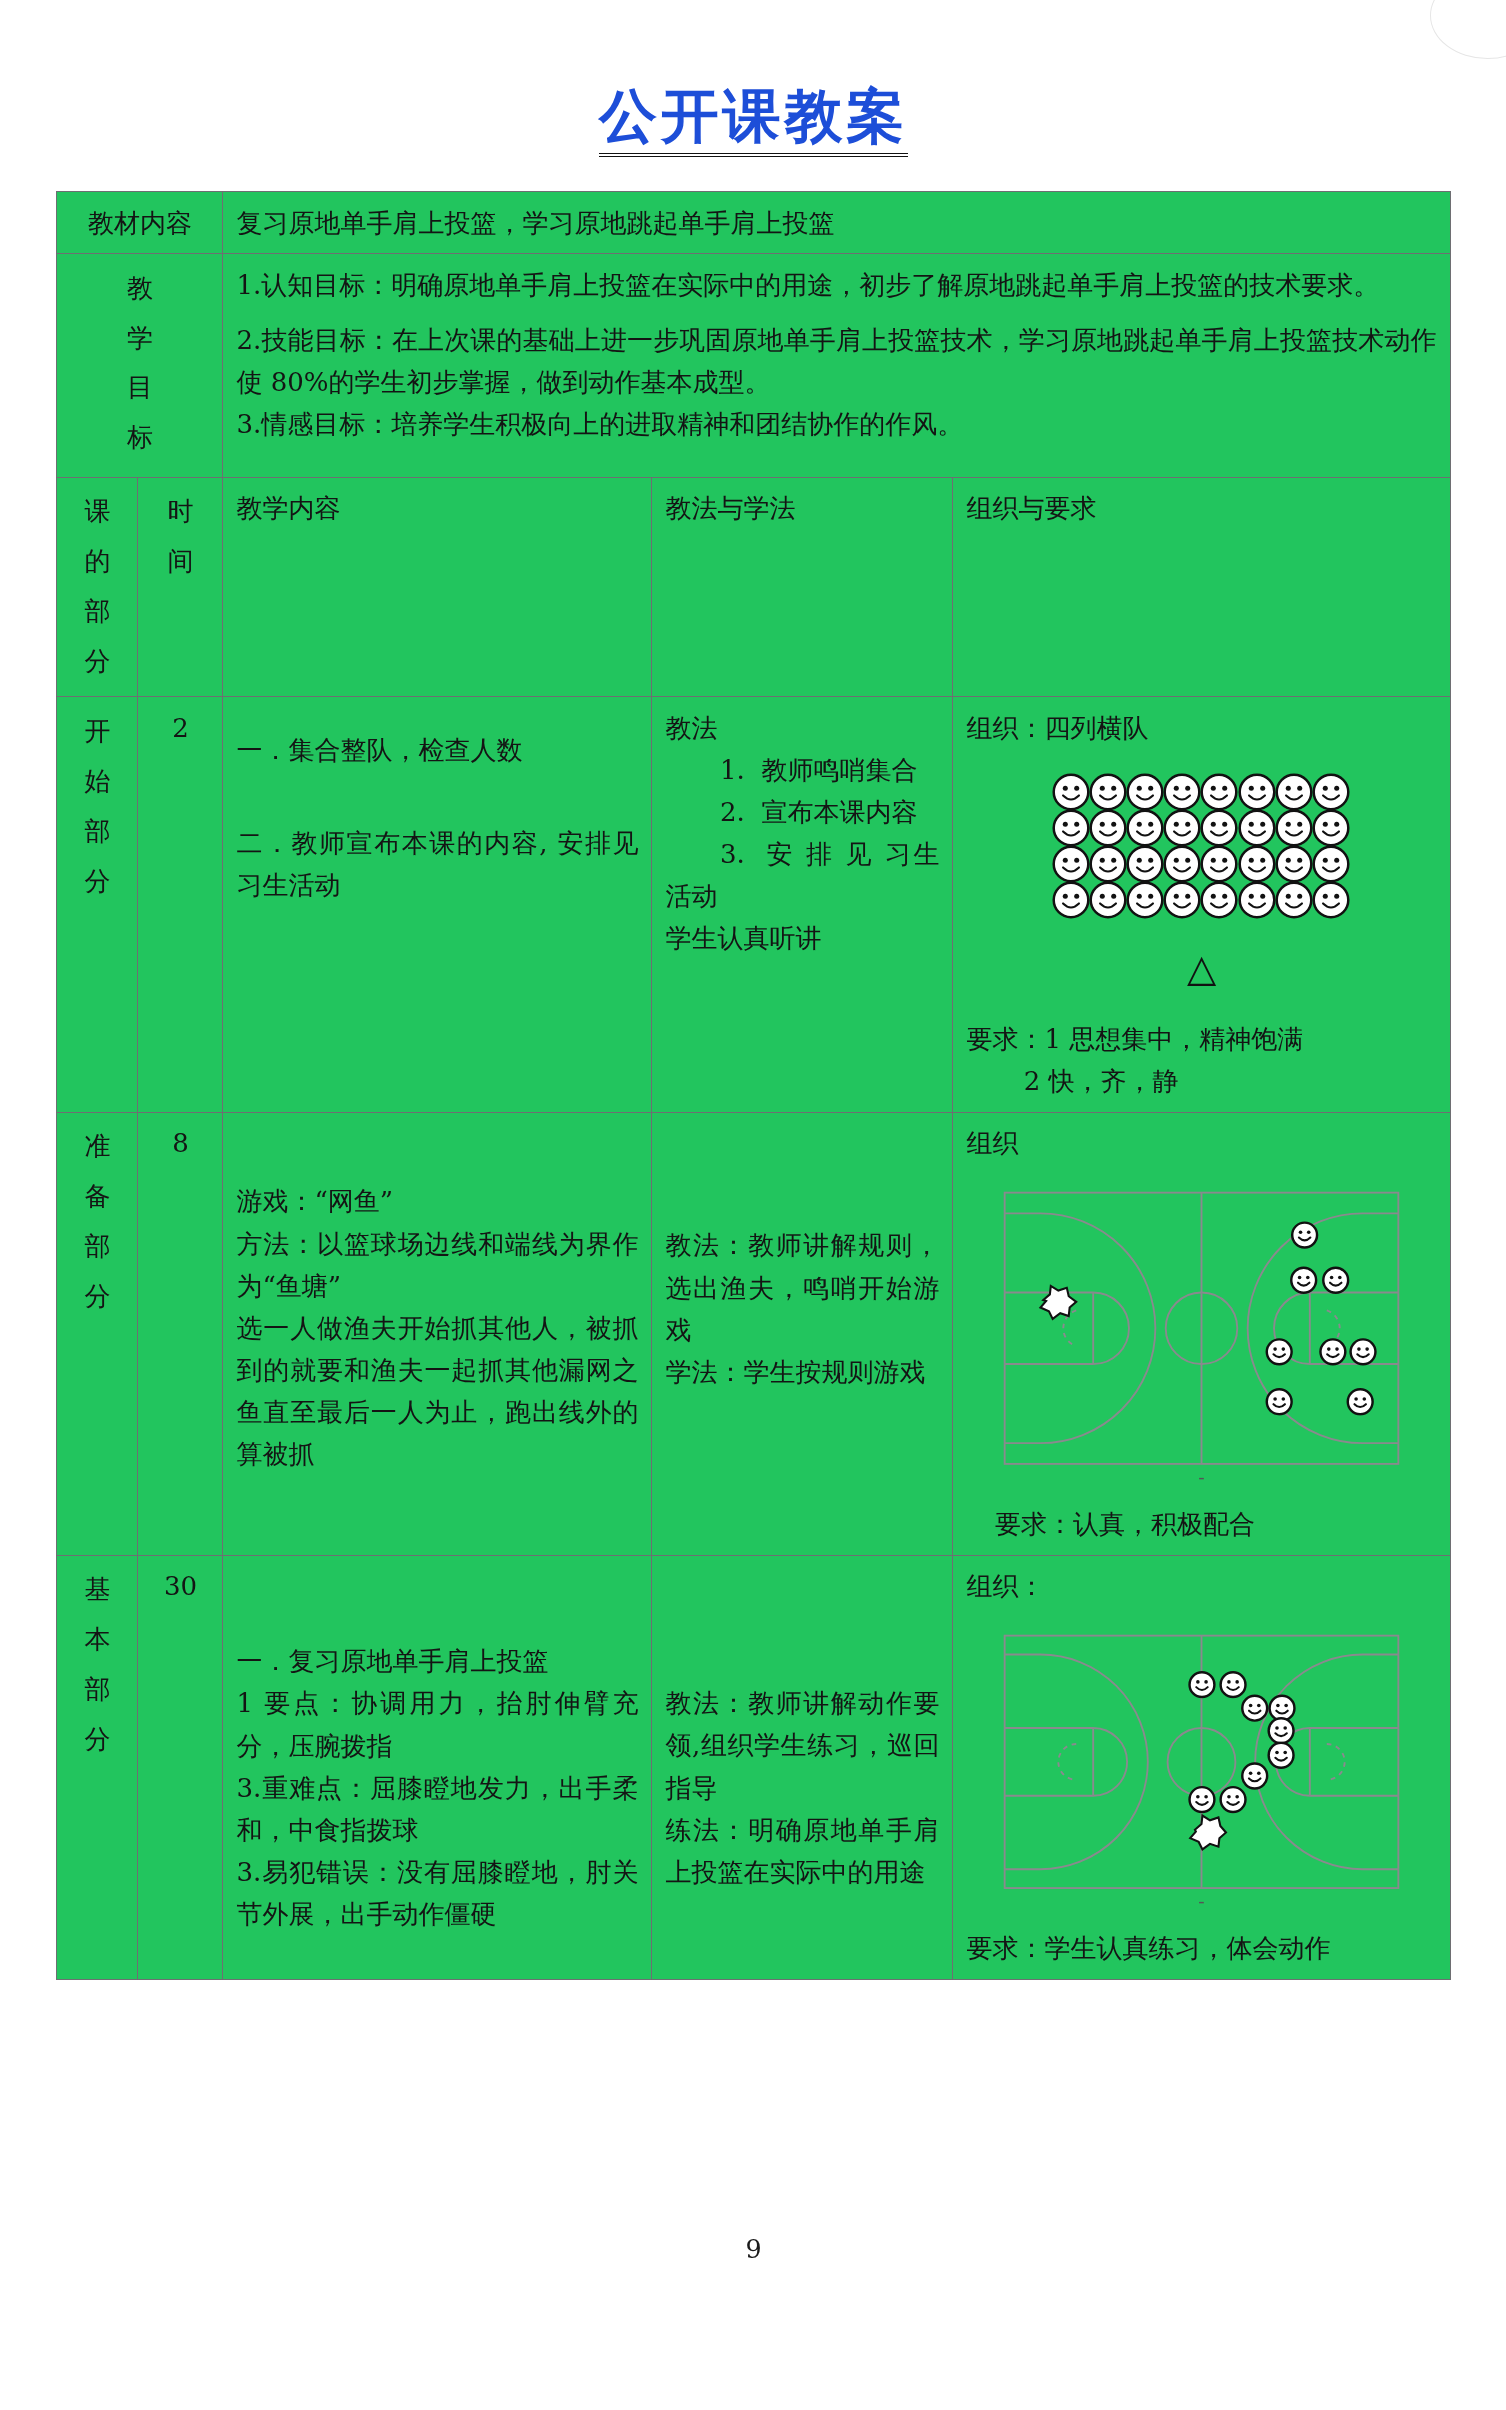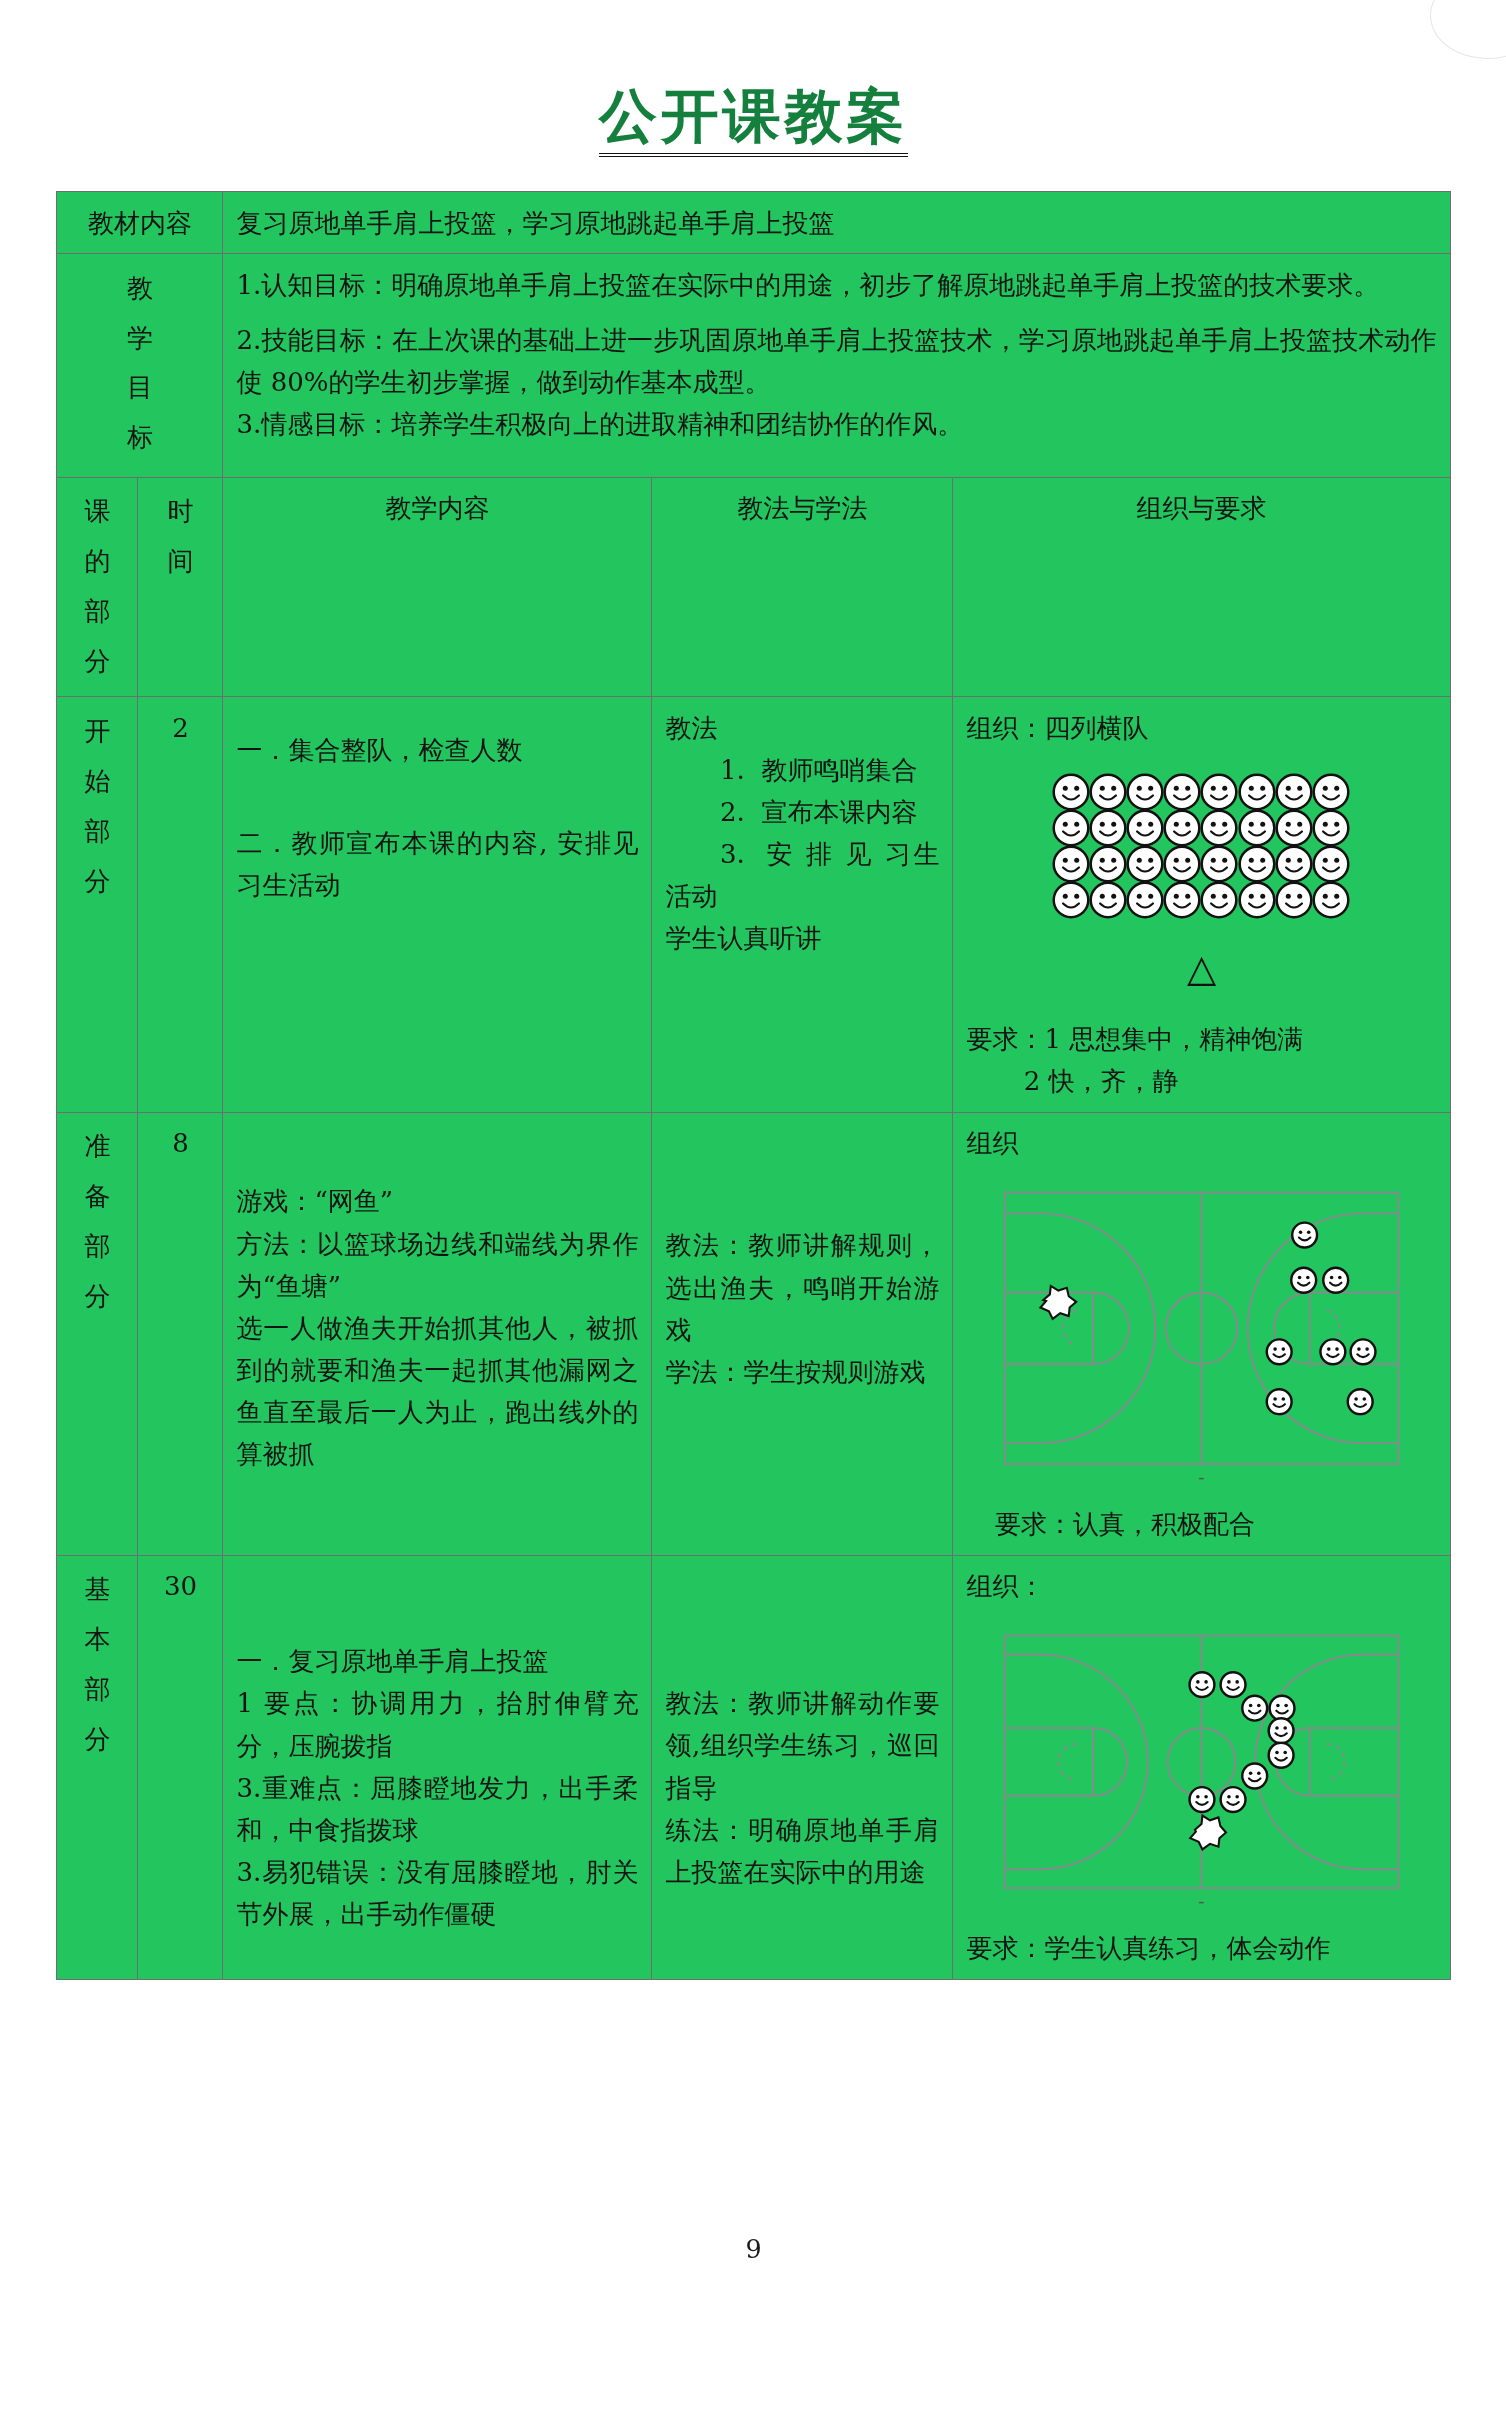--- a/index.html
+++ b/index.html
@@ -28,21 +28,21 @@
     text-align: center;
     padding-top: 83px;
     padding-bottom: 9.4px;
   }
   .doc-title {
     display: inline-block;
     font-family: "DejaVu Serif", "Liberation Serif", serif;
     font-weight: bold;
     font-size: 58px;
     letter-spacing: 3.8px;
-    color: #15803d;
+    color: #1d4ed8;
     border-bottom: 4.7px double #111;
     padding-bottom: 3.8px;
     line-height: 1.15;
   }
 
   
   .lesson-table {
     border-collapse: collapse;
     table-layout: fixed;
     width: 1394px;
@@ -75,21 +75,21 @@
     height: 100%;
   }
   .vlabel span { display: block; }
 
   .mid-cell {
     vertical-align: middle;
     text-align: center;
   }
 
   .hdr {
-    text-align: center;
+    text-align: left;
     vertical-align: middle;
     font-size: 27px;
   }
 
   .cell-pad-top { padding-top: 24.5px; }
 
   p.tx {
     margin: 0 0 0 0;
     text-indent: 0;
   }

